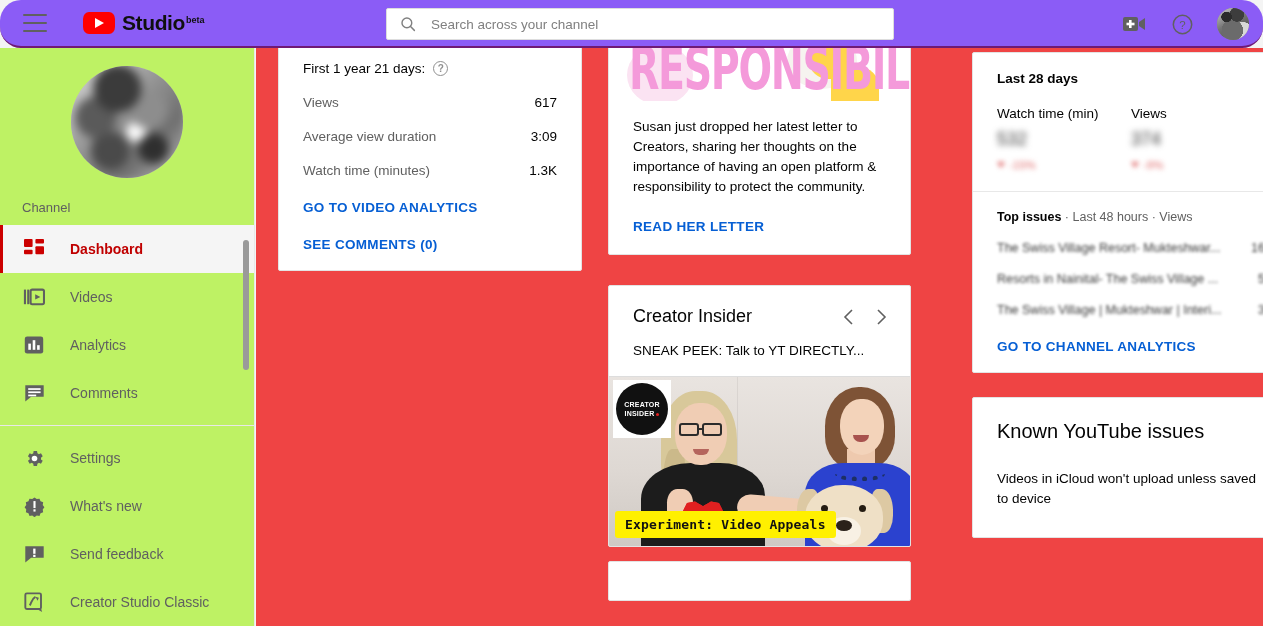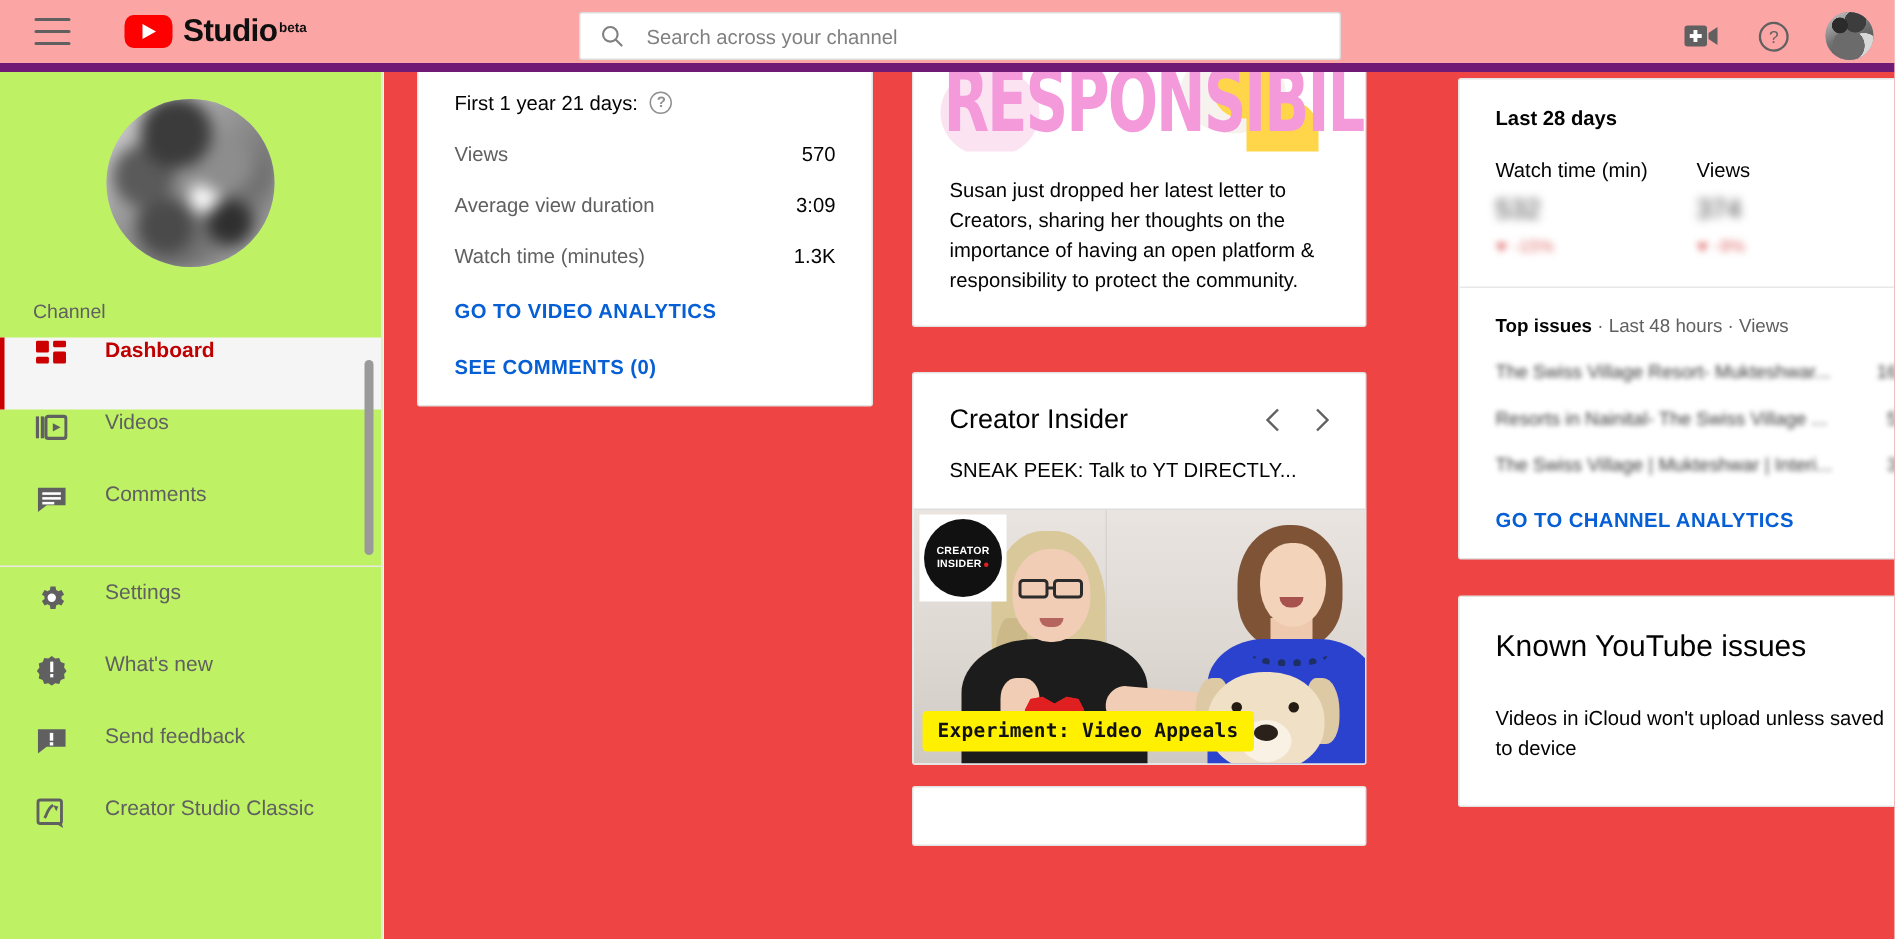--- a/index.html
+++ b/index.html
@@ -9,24 +9,25 @@
     background: #f4f4f4;
     font-family: "Liberation Sans", sans-serif;
     color: #030303;
   }
   .app { position: relative; width: 1263px; height: 626px; }
 
   
   .header {
     position: absolute; top: 0; left: 0;
     width: 1263px; height: 48px;
-    background: #fca5a5;
-    border-bottom: 6px solid #701a75;
+    background: #8b5cf6;
+    border-bottom: 2px solid #701a75;
     display: flex; align-items: center;
     z-index: 30;
+    border-radius: 21px;
   }
   .hamburger {
     width: 24px; height: 18px;
     margin-left: 23px;
     display: flex; flex-direction: column; justify-content: space-between;
     cursor: pointer;
   }
   .hamburger span { display: block; height: 2px; width: 24px; background: #606060; border-radius: 1px; }
 
   .brand { display: flex; align-items: center; margin-left: 36px; cursor: pointer; }
@@ -102,21 +103,21 @@
       radial-gradient(circle at 72% 72%, #2f2f2f 0 12%, transparent 13%),
       radial-gradient(circle at 58% 58%, #ffffff 0 10%, transparent 11%),
       linear-gradient(135deg,#e2e2e2,#9a9a9a 40%,#6e6e6e 70%,#cfcfcf);
     filter: blur(5px);
   }
   .channel-label {
     width: 100%; padding-left: 22px;
     font-size: 13px; color: #606060; margin-top: 22px; margin-bottom: 10px;
   }
   .nav-item {
-    display: flex; align-items: flex-start;
+    display: flex; align-items: center;
     height: 48px; padding-left: 22px;
     cursor: pointer; position: relative;
     font-size: 14px; color: #606060;
   }
   .nav-item .nav-ico { width: 24px; height: 24px; display: flex; align-items: center; justify-content: center; flex: 0 0 auto; }
   .nav-item .nav-label { margin-left: 24px; white-space: nowrap; }
   .nav-item.active {
     background: #f5f5f5; color: #c00000; font-weight: bold;
   }
   .nav-item.active::before {
@@ -363,20 +364,31 @@
         <svg width="22" height="20" viewBox="0 0 22 20">
           <rect x="0.9" y="2.6" width="2.1" height="14.6" fill="#606060"></rect>
           <rect x="4.2" y="2.6" width="2.1" height="14.6" fill="#606060"></rect>
           <rect x="7.6" y="2.6" width="13.4" height="14.6" rx="1.6" fill="none" stroke="#606060" stroke-width="2.1"></rect>
           <path d="M12.2 7.2 L17.4 9.9 L12.2 12.6 Z" fill="#606060"></path>
         </svg>
       </span>
       <span class="nav-label">Videos</span>
     </div>
 
+    <div class="nav-item">
+      <span class="nav-ico">
+        <svg width="20" height="20" viewBox="0 0 20 20">
+          <rect x="0.8" y="1.4" width="18.4" height="17.2" rx="2.4" fill="#606060"></rect>
+          <rect x="4.3" y="8.6" width="2.6" height="6.2" fill="#fff"></rect>
+          <rect x="8.7" y="5.2" width="2.6" height="9.6" fill="#fff"></rect>
+          <rect x="13.1" y="10.2" width="2.6" height="4.6" fill="#fff"></rect>
+        </svg>
+      </span>
+      <span class="nav-label">Analytics</span>
+    </div>
 
     <div class="nav-item">
       <span class="nav-ico">
         <svg width="21" height="20" viewBox="0 0 21 20">
           <path d="M1.3 2.2 h18.4 v11.6 h-12.6 l-5.8 4.6 z" fill="#606060"></path>
           <rect x="4.2" y="5.2" width="12.4" height="1.7" fill="#fff"></rect>
           <rect x="4.2" y="8.4" width="12.4" height="1.7" fill="#fff"></rect>
           <rect x="4.2" y="11.6" width="8" height="1.7" fill="#fff"></rect>
         </svg>
       </span>
@@ -437,21 +449,21 @@
     <div class="col col-a">
       <div class="card card-a">
         <div class="card-a-inner">
           <div class="stat-head">
             <span>First 1 year 21 days:</span>
             <span class="help-circle">?</span>
           </div>
 
           <div class="stat-row">
             <span class="k">Views</span>
-            <span class="v">570</span>
+            <span class="v">617</span>
           </div>
           <div class="stat-row">
             <span class="k">Average view duration</span>
             <span class="v">3:09</span>
           </div>
           <div class="stat-row">
             <span class="k">Watch time (minutes)</span>
             <span class="v">1.3K</span>
           </div>
 
@@ -467,20 +479,21 @@
         <div class="banner">
           <div class="banner-blob-a"></div>
           <div class="banner-blob-b"></div>
           <div class="banner-blob-c"></div>
           <div class="banner-blob-d"></div>
 
           <div class="banner-word">RESPONSIBILITY</div>
         </div>
         <div class="b1-body">
           <div class="b1-text">Susan just dropped her latest letter to Creators, sharing her thoughts on the importance of having an open platform &amp; responsibility to protect the community.</div>
+          <div class="link-btn">READ HER LETTER</div>
         </div>
       </div>
 
       <div class="card card-b2">
         <div class="ci-head">
           <div class="ci-title">Creator Insider</div>
           <div class="ci-arrows">
             <span class="ci-arrow">
               <svg width="14" height="18" viewBox="0 0 14 18">
                   <polyline points="10,2 3,9 10,16" fill="none" stroke="#606060" stroke-width="1.6"></polyline>

